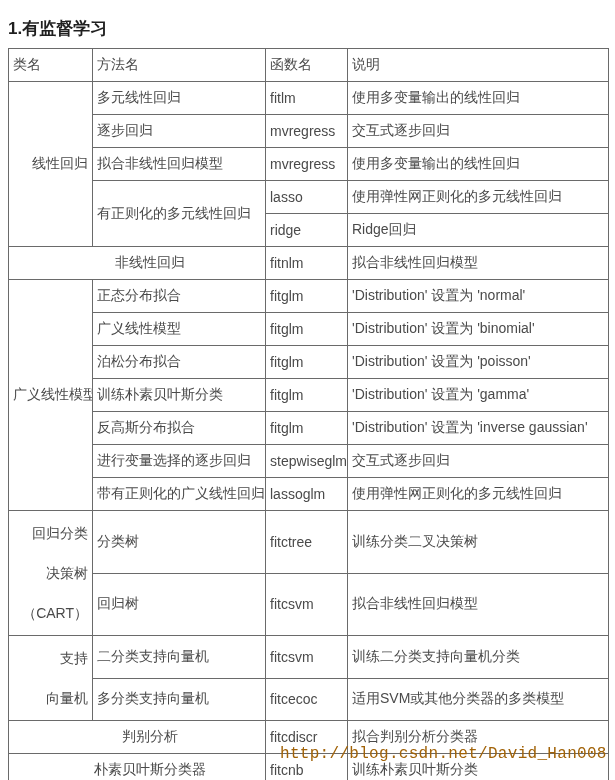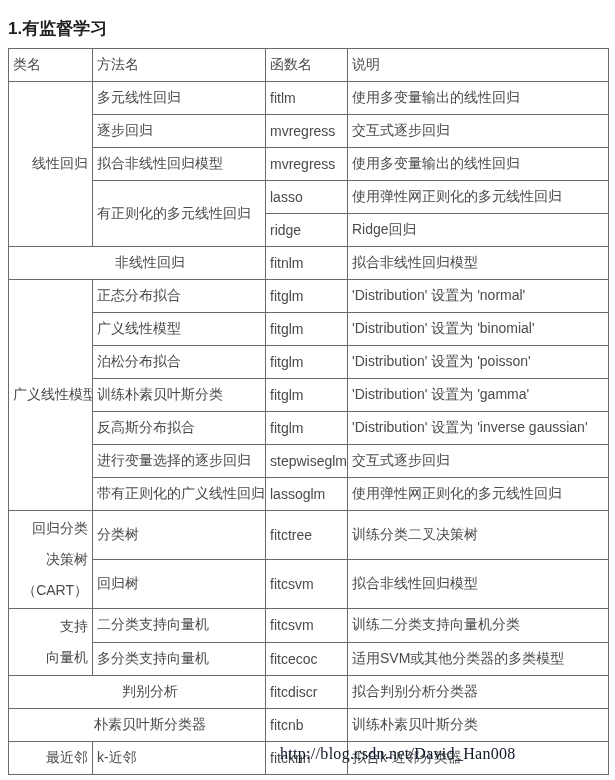--- a/index.html
+++ b/index.html
@@ -38,31 +38,31 @@
     vertical-align: middle;
     white-space: nowrap;
     overflow: hidden;
   }
   tr.tall td { height: 46px; }
   td.col-class {
     text-align: right;
   }
   td.multiline {
     white-space: pre-line;
-    line-height: 31px;
+    line-height: 40px;
   }
   td.merged-center { text-align: center; padding-left: 30px; }
   .watermark {
     position: absolute;
     left: 280px;
     top: 745px;
-    font-family: Liberation Serif, serif;
+    font-family: Liberation Mono, monospace;
     font-size: 16px;
     letter-spacing: 0.3px;
-    color: #0f172a;
+    color: #a16207;
     pointer-events: none;
     white-space: nowrap;
   }
 </style>
 </head>
 <body>
 
 <div class="page">
 
   <h1 class="page-title">1.有监督学习</h1>

